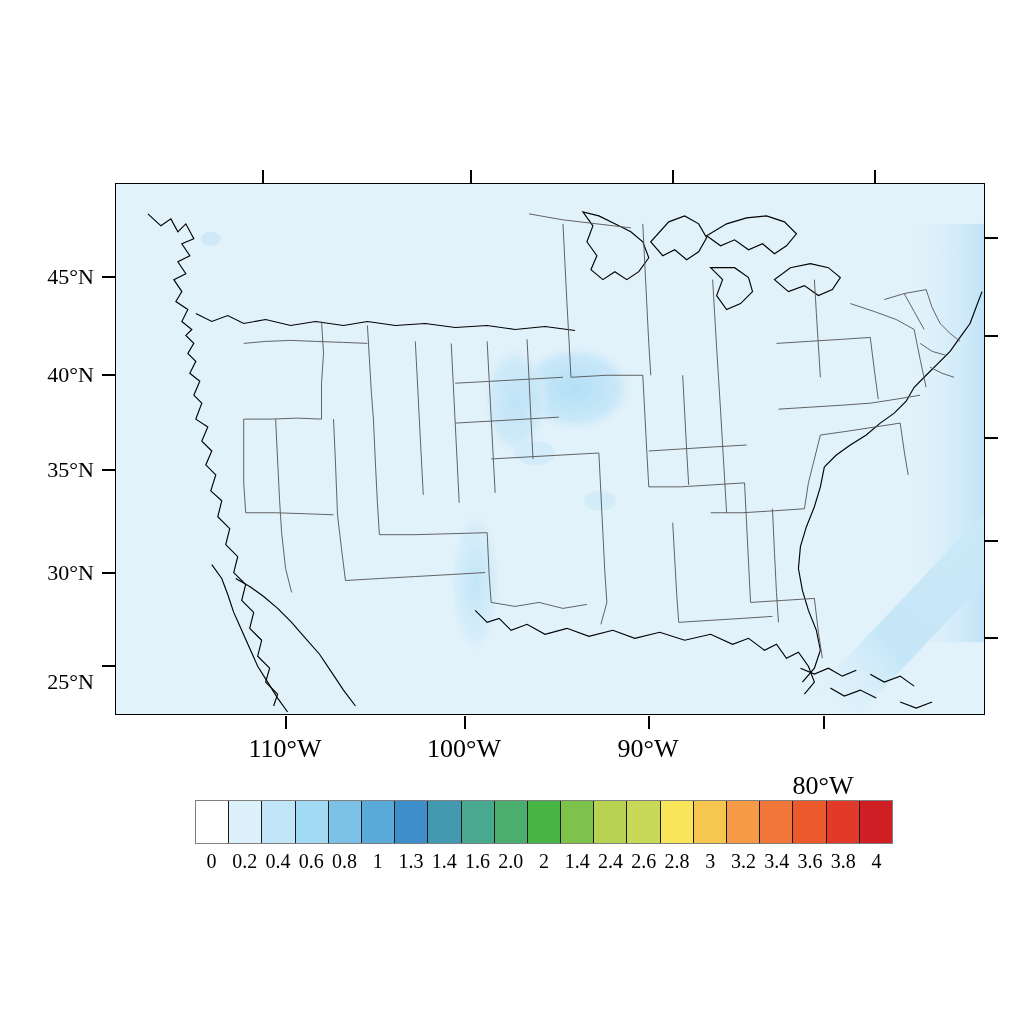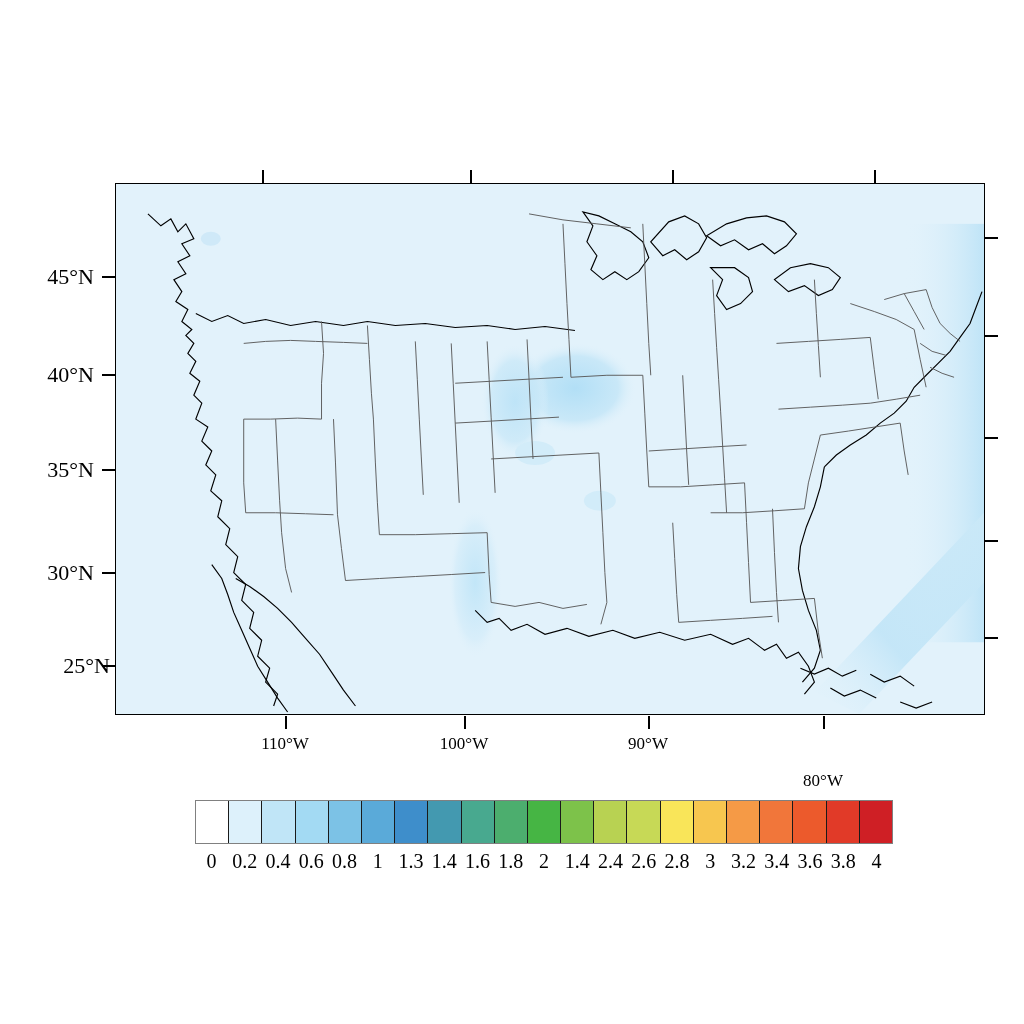--- a/index.html
+++ b/index.html
@@ -28,21 +28,21 @@
   
   .tick{position:absolute;background:#000;}
   .tick-v{width:1.6px;height:13px;}
   .tick-h{height:1.6px;width:13px;}
 
   .ylabel{
     position:absolute;right:0;font-size:22px;color:#000;
     text-align:right;white-space:nowrap;transform:translateY(-50%);
   }
   .xlabel{
-    position:absolute;font-size:17px;color:#000;white-space:nowrap;
+    position:absolute;font-size:26px;color:#000;white-space:nowrap;
     transform:translateX(-50%);
   }
 
   
   #colorbar-wrap{position:absolute;left:195px;top:800px;width:698px;height:44px;}
   #colorbar{
     display:flex;width:100%;height:100%;
     box-sizing:border-box;border:1.4px solid #808080;
   }
   #colorbar .cell{flex:1 1 0;height:100%;border-right:1.1px solid #1a1a1a;box-sizing:border-box;}
@@ -207,21 +207,21 @@
     <div class="tick tick-h" style="left:102px;top:374px;"></div>
     <div class="ylabel" style="left:0;width:94px;top:375px;">40°N</div>
 
     <div class="tick tick-h" style="left:102px;top:469px;"></div>
     <div class="ylabel" style="left:0;width:94px;top:470px;">35°N</div>
 
     <div class="tick tick-h" style="left:102px;top:572px;"></div>
     <div class="ylabel" style="left:0;width:94px;top:573px;">30°N</div>
 
     <div class="tick tick-h" style="left:102px;top:665px;"></div>
-    <div class="ylabel" style="left:0;width:94px;top:666px;padding-left:16px;">25°N</div>
+    <div class="ylabel" style="left:0;width:94px;top:682px;">25°N</div>
 
     <div class="tick tick-h" style="left:985px;top:237px;"></div>
     <div class="tick tick-h" style="left:985px;top:335px;"></div>
     <div class="tick tick-h" style="left:985px;top:437px;"></div>
     <div class="tick tick-h" style="left:985px;top:540px;"></div>
     <div class="tick tick-h" style="left:985px;top:637px;"></div>
   </div>
 
   <div>
     <div class="tick tick-v" style="left:285px;top:716px;"></div>
@@ -270,21 +270,21 @@
   <div id="cbar-ticklabels">
       <div class="cb-tick" style="left: 16.619px;">0</div>
       <div class="cb-tick" style="left: 49.8571px;">0.2</div>
       <div class="cb-tick" style="left: 83.0952px;">0.4</div>
       <div class="cb-tick" style="left: 116.333px;">0.6</div>
       <div class="cb-tick" style="left: 149.571px;">0.8</div>
       <div class="cb-tick" style="left: 182.81px;">1</div>
       <div class="cb-tick" style="left: 216.048px;">1.3</div>
       <div class="cb-tick" style="left: 249.286px;">1.4</div>
       <div class="cb-tick" style="left: 282.524px;">1.6</div>
-      <div class="cb-tick" style="left: 315.762px;">1.8</div>
+      <div class="cb-tick" style="left: 315.762px;">2.0</div>
       <div class="cb-tick" style="left: 349px;">2</div>
       <div class="cb-tick" style="left: 382.238px;">1.4</div>
       <div class="cb-tick" style="left: 415.476px;">2.4</div>
       <div class="cb-tick" style="left: 448.714px;">2.6</div>
       <div class="cb-tick" style="left: 481.952px;">2.8</div>
       <div class="cb-tick" style="left: 515.19px;">3</div>
       <div class="cb-tick" style="left: 548.429px;">3.2</div>
       <div class="cb-tick" style="left: 581.667px;">3.4</div>
       <div class="cb-tick" style="left: 614.905px;">3.6</div>
       <div class="cb-tick" style="left: 648.143px;">3.8</div>

